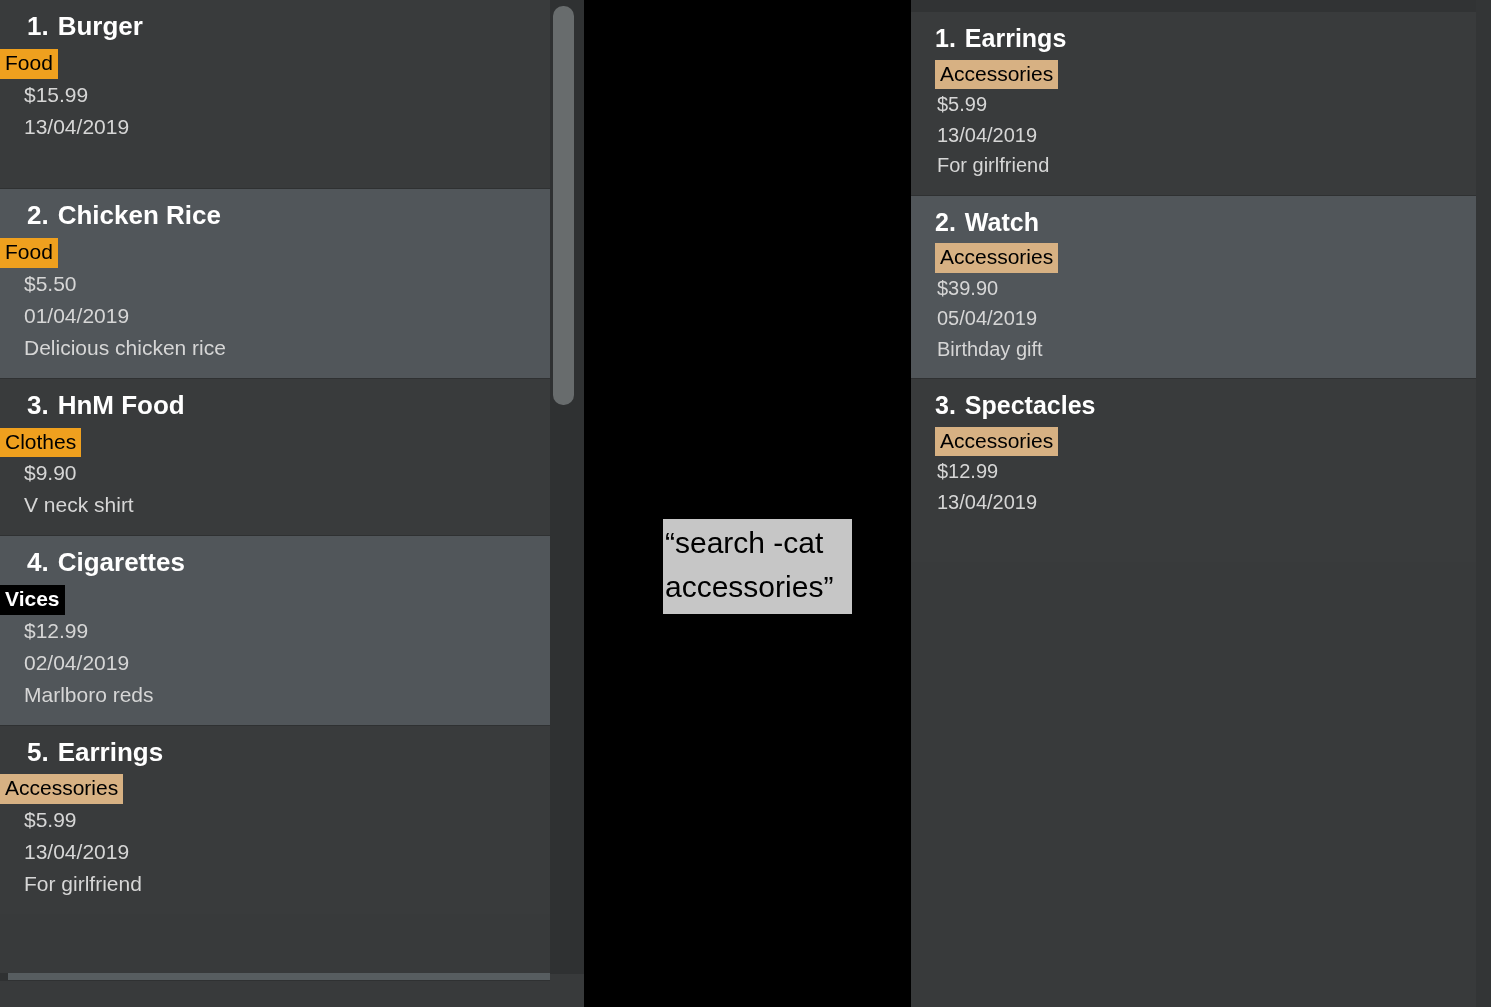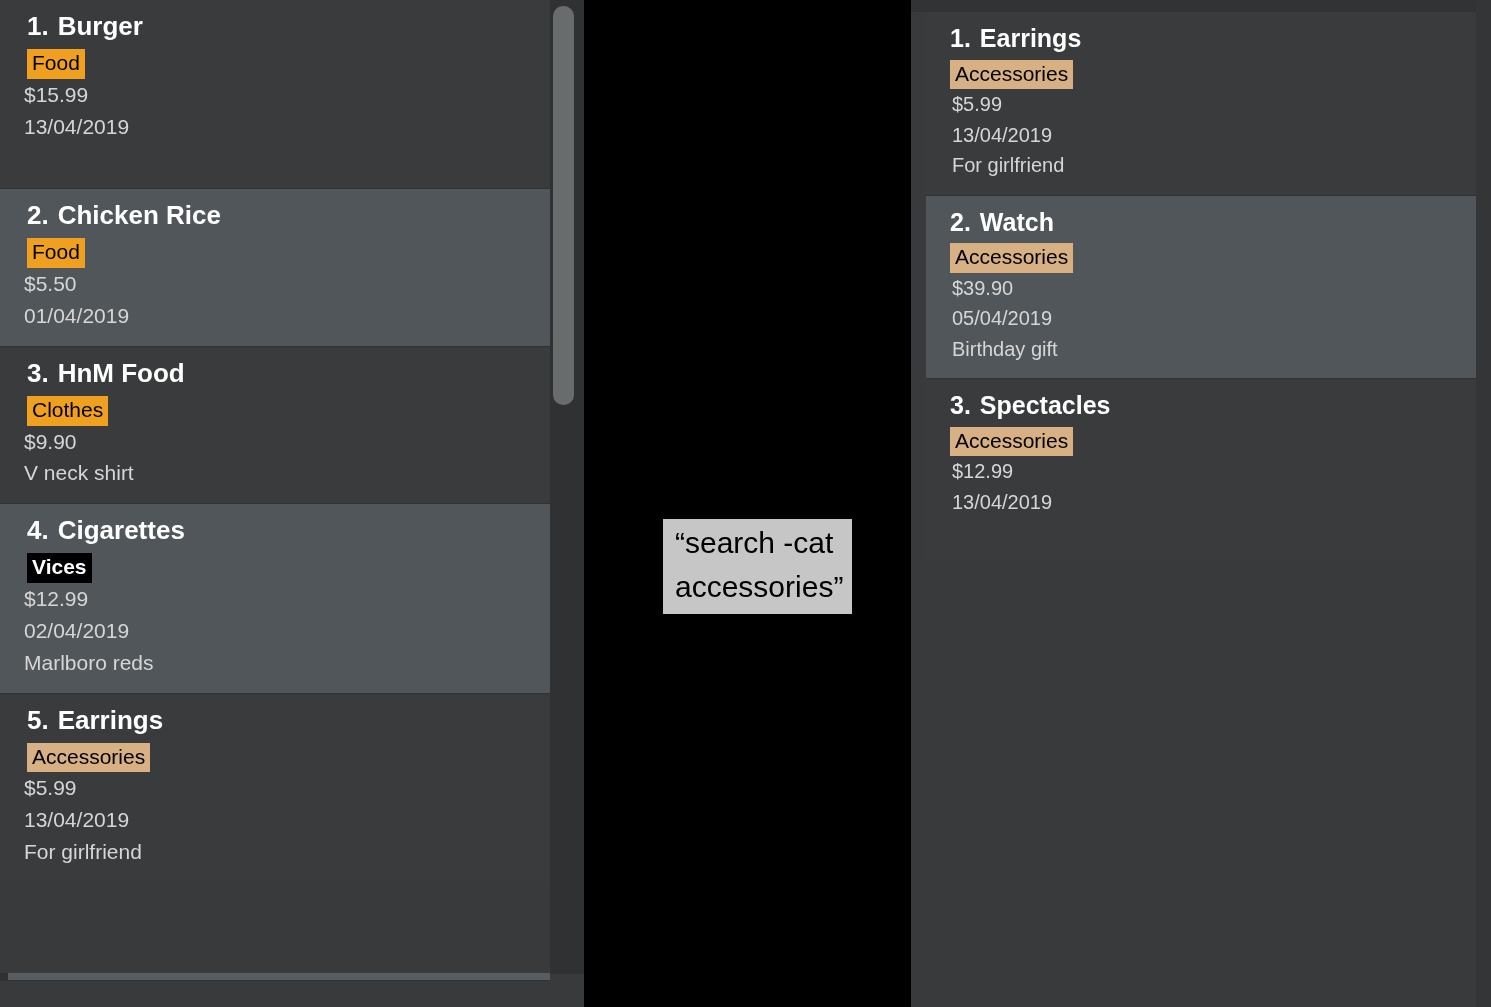--- a/index.html
+++ b/index.html
@@ -43,21 +43,21 @@
   }
   #right-header-strip {
     position: absolute;
     left: 0; top: 0;
     width: 565px;
     height: 12px;
     background: #313334;
   }
   #right-list {
     position: absolute;
-    left: 15px; top: 12px;
+    left: 0; top: 12px;
     width: 565px;
   }
 
   
   .card {
     position: relative;
     padding: 10px 0 14px 0;
     background: #393b3c;
   }
   .card.alt { background: #51565a; }
@@ -66,21 +66,21 @@
   .card-title {
     color: #ffffff;
     font-size: 26px;
     font-weight: bold;
     line-height: 1.3;
     padding-left: 27px;
     white-space: nowrap;
   }
   .card-title .idx { margin-right: 9px; }
 
-  .tag-row { padding-left: 27px; margin-top: 5px; }
+  .tag-row { margin-top: 5px; }
   .tag {
     display: inline-block;
     font-size: 21px;
     line-height: 1.28;
     padding: 1px 5px 2px 5px;
     color: #000000;
     white-space: nowrap;
   }
   .tag.cat-food { background: #efa01e; color: #000000; }
   .tag.cat-clothes { background: #efa01e; color: #000000; }
@@ -155,21 +155,21 @@
   }
   #callout {
     position: absolute;
     left: 663px; top: 519px;
     width: 189px;
     background: #c6c6c6;
     color: #000000;
     font-size: 30px;
     line-height: 1.48;
     text-align: left;
-    padding: 2px 0 4px 12px;
+    padding: 2px 0 4px 2px;
   }
 </style>
 </head>
 <body>
 
 <div id="screen">
 
   <div id="left-panel">
     <div id="left-list">
         <div class="card">
@@ -177,20 +177,21 @@
           <div class="tag-row"><span class="tag cat-food">Food</span></div>
           <div class="card-line">$15.99</div>
           <div class="card-line">13/04/2019</div>
           <div class="card-line">&nbsp;</div>
         </div>
         <div class="card alt">
           <div class="card-title"><span class="idx">2.</span><span>Chicken Rice</span></div>
           <div class="tag-row"><span class="tag cat-food">Food</span></div>
           <div class="card-line">$5.50</div>
           <div class="card-line">01/04/2019</div>
+          <div class="card-line">Delicious chicken rice</div>
         </div>
         <div class="card">
           <div class="card-title"><span class="idx">3.</span><span>HnM Food</span></div>
           <div class="tag-row"><span class="tag cat-clothes">Clothes</span></div>
           <div class="card-line">$9.90</div>
           <div class="card-line">V neck shirt</div>
         </div>
         <div class="card alt">
           <div class="card-title"><span class="idx">4.</span><span>Cigarettes</span></div>
           <div class="tag-row"><span class="tag cat-vices">Vices</span></div>

